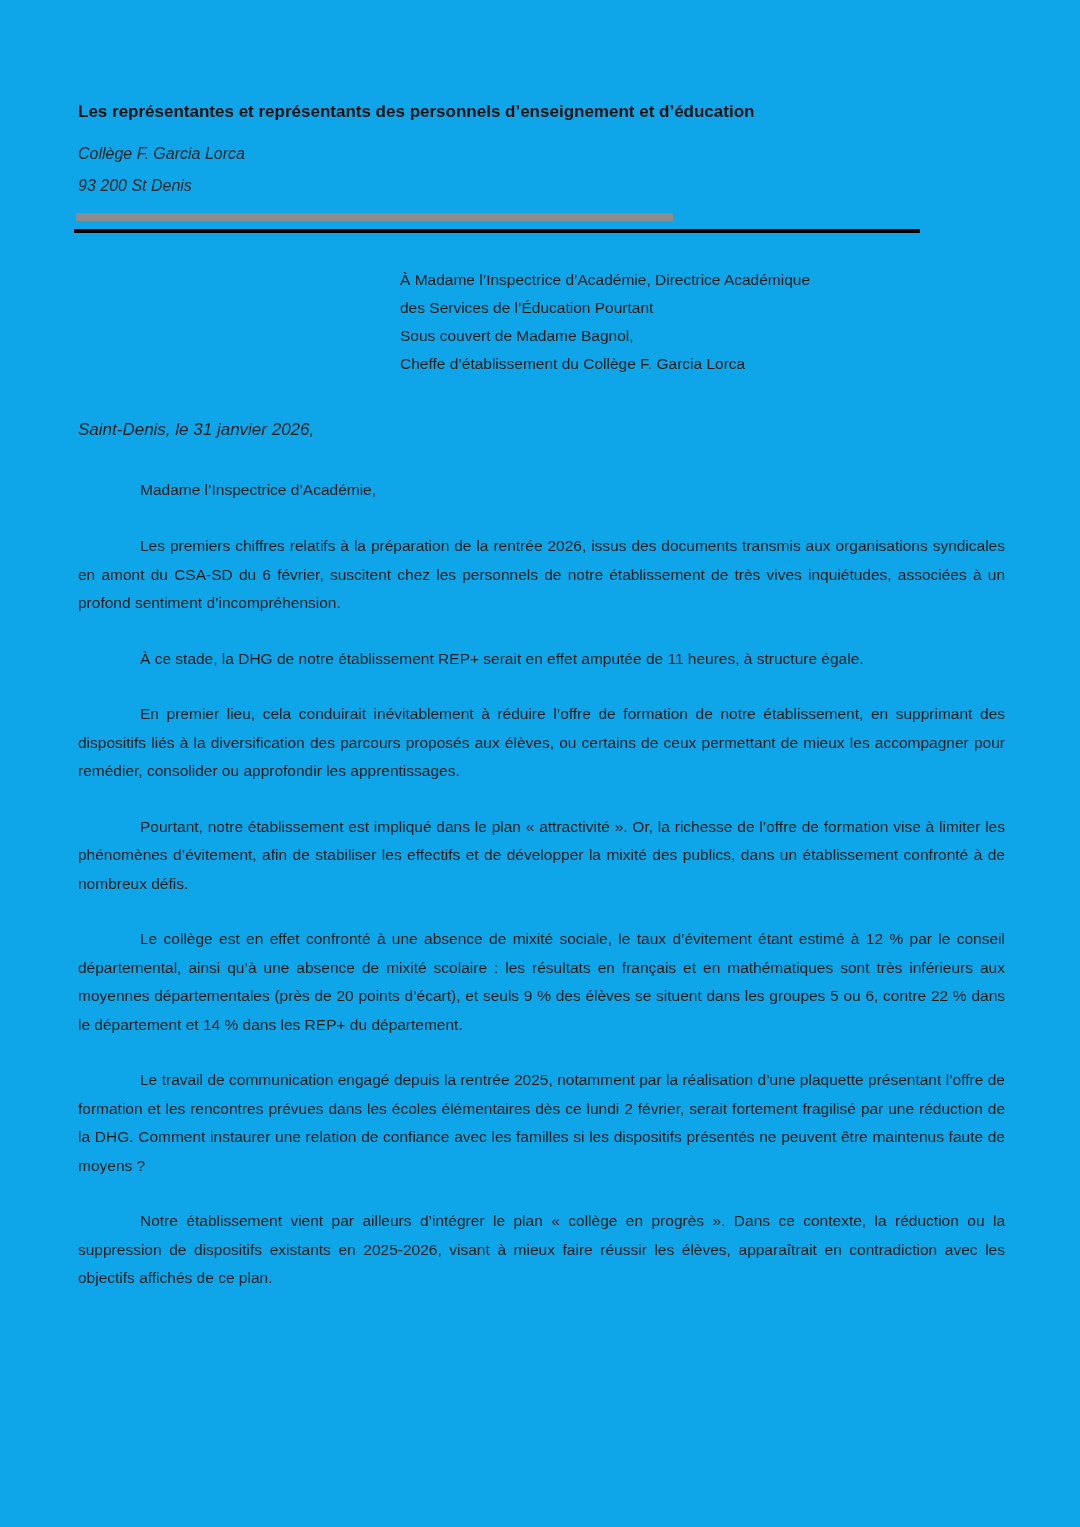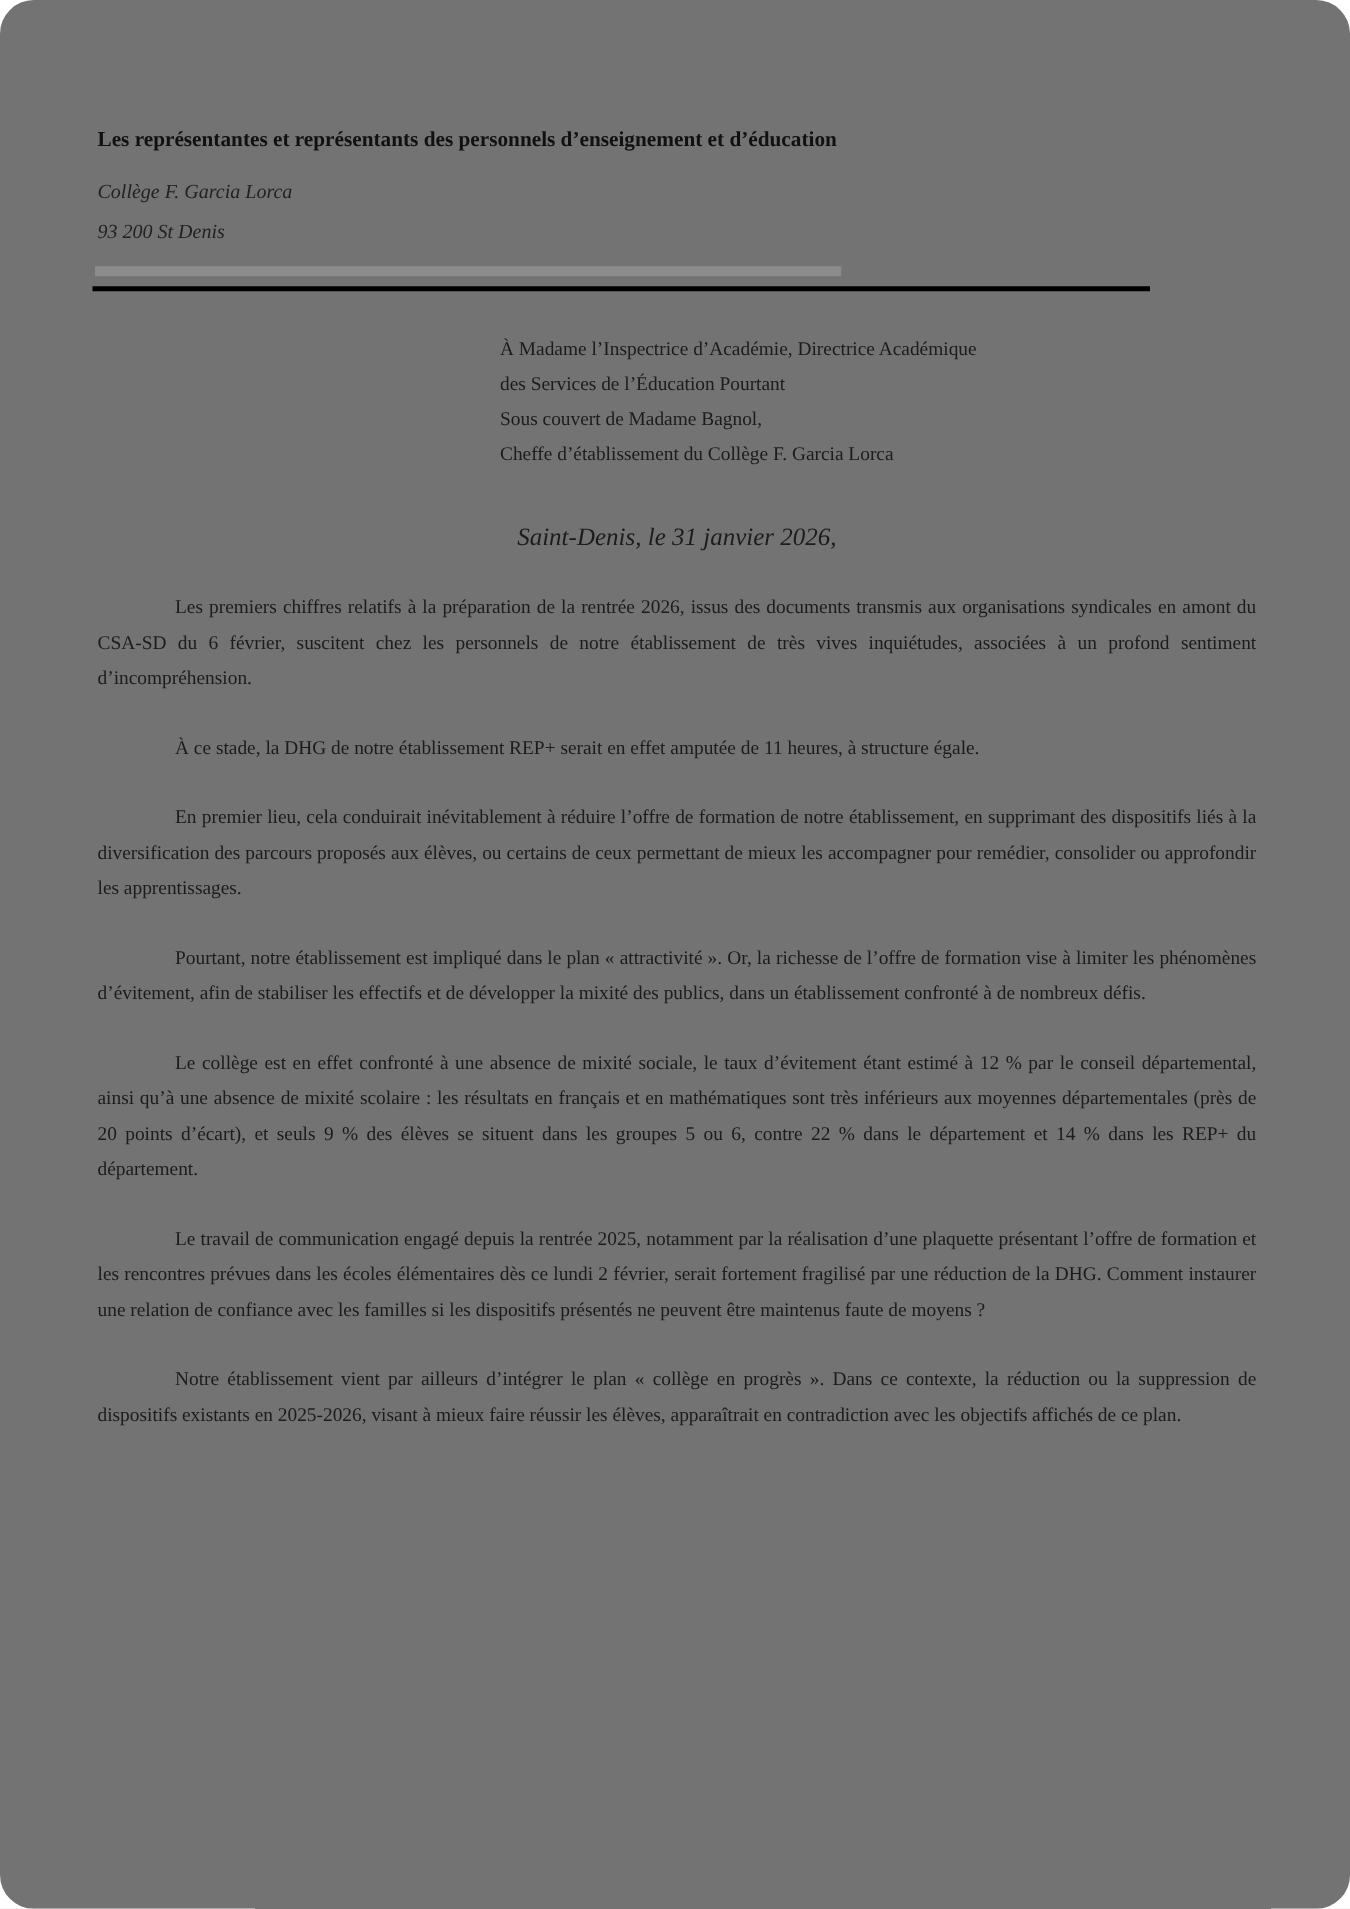--- a/index.html
+++ b/index.html
@@ -4,25 +4,24 @@
 <style>
   html, body {
     margin: 0;
     padding: 0;
     background: #ffffff;
   }
   .page {
     position: relative;
     width: 1080px;
     height: 1527px;
-    background: #737373;
-    font-family: Liberation Serif, serif;
+    background: #0ea5e9;
+    font-family: Liberation Sans, sans-serif;
     color: #1c1c1c;
     overflow: hidden;
-    border-radius: 27px;
   }
   .content {
     position: absolute;
     left: 78px;
     top: 97px;
     width: 927px;
   }
   .sender-title {
     margin: 0;
     font-size: 17px;
@@ -48,23 +47,23 @@
     margin: 8px 0 0 -4px;
   }
   .recipient {
     margin: 33px 0 0 322px;
     font-size: 15.5px;
     line-height: 28px;
     color: #1c1c1c;
   }
   .dateline {
     margin-top: 40px;
-    text-align: center;
+    text-align: left;
     font-style: italic;
-    font-size: 20px;
+    font-size: 17px;
     line-height: 24px;
   }
   .salutation {
     margin: 36px 0 0 0;
     padding-left: 62px;
     font-size: 15.5px;
     line-height: 24px;
   }
   .body-text p {
     margin: 27px 0 0 0;
@@ -98,20 +97,21 @@
 
     <section class="recipient">
       <div>À Madame l’Inspectrice d’Académie, Directrice Académique</div>
       <div>des Services de l’Éducation Pourtant</div>
       <div>Sous couvert de Madame Bagnol,</div>
       <div>Cheffe d’établissement du Collège F. Garcia Lorca</div>
     </section>
 
     <p class="dateline">Saint-Denis, le 31 janvier 2026,</p>
 
+    <p class="salutation">Madame l’Inspectrice d’Académie,</p>
 
     <section class="body-text">
       <p class="first">Les premiers chiffres relatifs à la préparation de la rentrée 2026, issus des documents transmis aux organisations syndicales en amont du CSA-SD du 6 février, suscitent chez les personnels de notre établissement de très vives inquiétudes, associées à un profond sentiment d’incompréhension.</p>
       <p>À ce stade, la DHG de notre établissement REP+ serait en effet amputée de 11 heures, à structure égale.</p>
       <p>En premier lieu, cela conduirait inévitablement à réduire l’offre de formation de notre établissement, en supprimant des dispositifs liés à la diversification des parcours proposés aux élèves, ou certains de ceux permettant de mieux les accompagner pour remédier, consolider ou approfondir les apprentissages.</p>
       <p>Pourtant, notre établissement est impliqué dans le plan « attractivité ». Or, la richesse de l’offre de formation vise à limiter les phénomènes d’évitement, afin de stabiliser les effectifs et de développer la mixité des publics, dans un établissement confronté à de nombreux défis.</p>
       <p>Le collège est en effet confronté à une absence de mixité sociale, le taux d’évitement étant estimé à 12 % par le conseil départemental, ainsi qu’à une absence de mixité scolaire : les résultats en français et en mathématiques sont très inférieurs aux moyennes départementales (près de 20 points d’écart), et seuls 9 % des élèves se situent dans les groupes 5 ou 6, contre 22 % dans le département et 14 % dans les REP+ du département.</p>
       <p>Le travail de communication engagé depuis la rentrée 2025, notamment par la réalisation d’une plaquette présentant l’offre de formation et les rencontres prévues dans les écoles élémentaires dès ce lundi 2 février, serait fortement fragilisé par une réduction de la DHG. Comment instaurer une relation de confiance avec les familles si les dispositifs présentés ne peuvent être maintenus faute de moyens ?</p>
       <p>Notre établissement vient par ailleurs d’intégrer le plan « collège en progrès ». Dans ce contexte, la réduction ou la suppression de dispositifs existants en 2025-2026, visant à mieux faire réussir les élèves, apparaîtrait en contradiction avec les objectifs affichés de ce plan.</p>
     </section>

